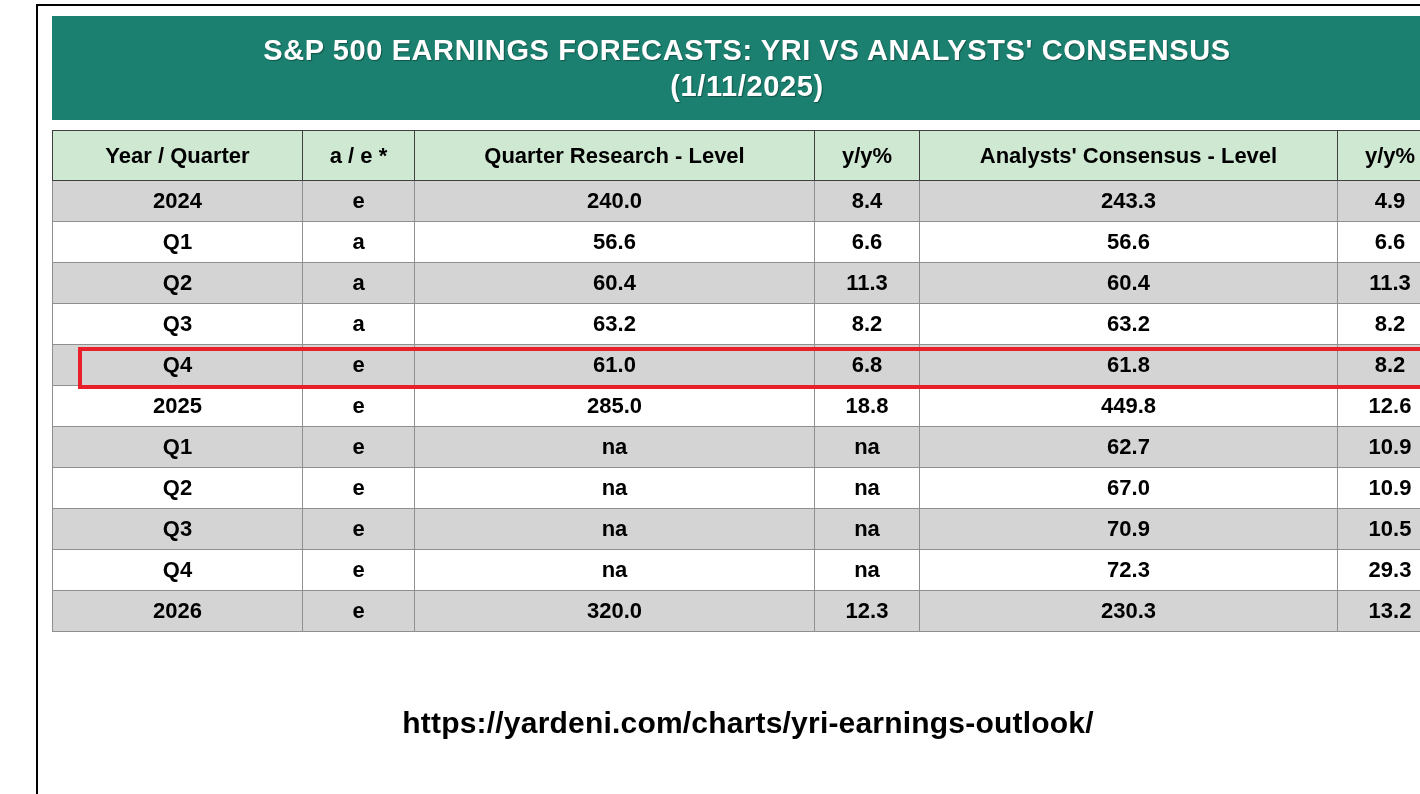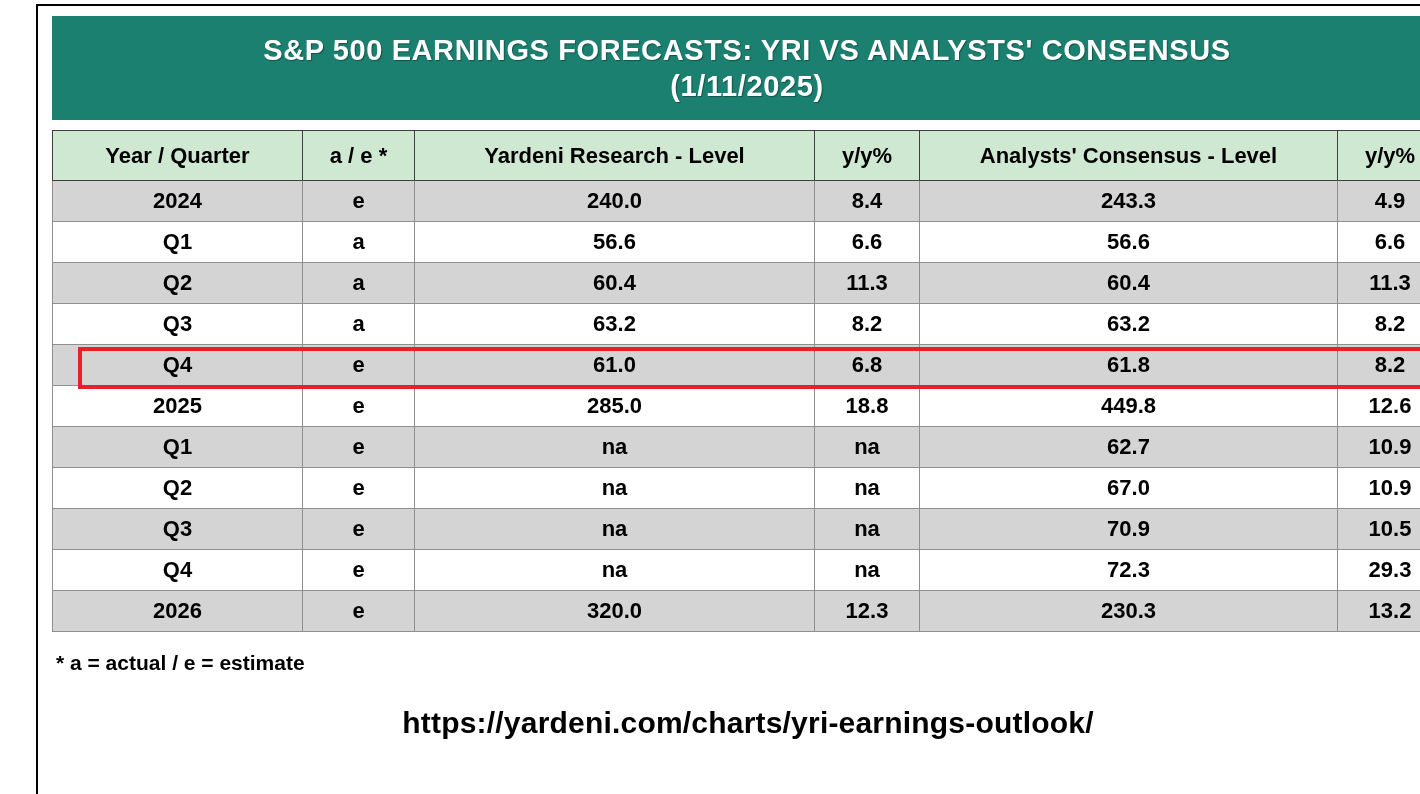--- a/index.html
+++ b/index.html
@@ -133,21 +133,21 @@
       <col class="c-ae">
       <col class="c-yrl">
       <col class="c-yy1">
       <col class="c-acl">
       <col class="c-yy2">
     </colgroup>
     <thead>
       <tr>
         <th>Year / Quarter</th>
         <th>a / e *</th>
-        <th>Yardeni Research - Level</th>
+        <th>Quarter Research - Level</th>
         <th>y/y%</th>
         <th>Analysts' Consensus - Level</th>
         <th>y/y%</th>
       </tr>
     </thead>
     <tbody>
       <tr class="row-shaded">
         <td>2024</td>
         <td>e</td>
         <td>240.0</td>
@@ -233,17 +233,16 @@
         <td>320.0</td>
         <td>12.3</td>
         <td>230.3</td>
         <td>13.2</td>
       </tr>
     </tbody>
   </table>
 
   <div class="highlight-box"></div>
 
-  <div class="footnote">* a = actual / e = estimate</div>
 
   <div class="source-url">https://yardeni.com/charts/yri-earnings-outlook/</div>
 
 </div>
 
 </body></html>

